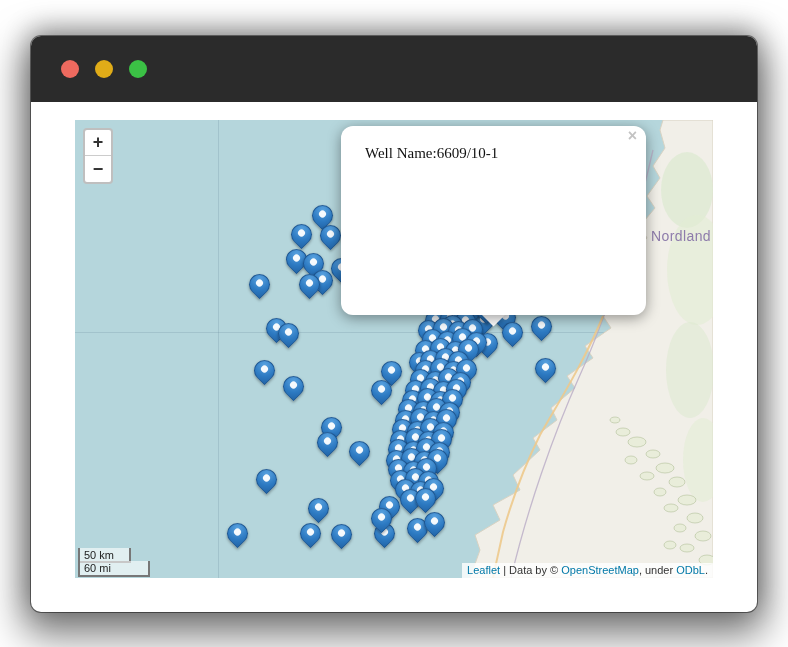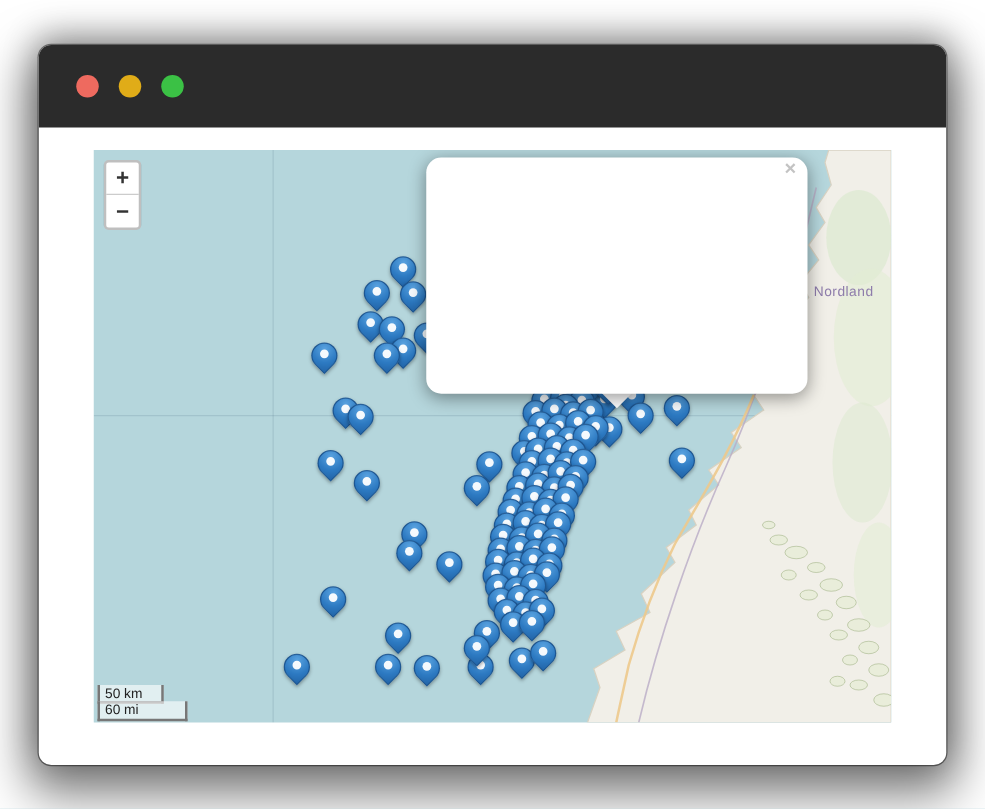--- a/index.html
+++ b/index.html
@@ -27,21 +27,21 @@
     background: var(--sea, #b5d6dc);
   }
   .graticule-v { position:absolute; left:143px; top:0; width:1px; height:100%;
     background:rgba(90,120,140,0.20); z-index:2; }
   .graticule-h { position:absolute; top:212px; left:0; width:100%; height:1px;
     background:rgba(90,120,140,0.20); z-index:2; }
   svg.land { position:absolute; left:0; top:0; z-index:3; }
 
   .region-label {
     position:absolute; left:576px; top:108px; z-index:5;
-    color:#8e7cab; font-size:11px; letter-spacing:0.4px;
+    color:#8e7cab; font-size:14px; letter-spacing:0.4px;
   }
 
   .markers-layer { position:absolute; left:0; top:0; width:100%; height:100%; z-index:10; }
   .marker {
     position:absolute; width:19px; height:19px; margin:-23px 0 0 -10px;
     background: radial-gradient(circle at 32% 30%, #5aa3e0, #2d7ac2 58%, #2265a8);
     border:1px solid rgba(18,58,108,0.55);
     border-radius:50% 50% 0 50%;
     transform:rotate(45deg);
     box-shadow:1px 1px 3px rgba(0,0,0,0.35);
@@ -257,24 +257,26 @@
           <div class="marker" style="left: 350px; top: 391px;"></div>
         </div>
 
       <div class="zoom-control">
         <div class="zoom-btn first">+</div>
         <div class="zoom-btn">−</div>
       </div>
 
       <div class="popup-tip"></div>
       <div class="popup">
+        <div class="popup-content">Well Name:6609/10-1</div>
         <div class="popup-close">×</div>
       </div>
 
       <div class="scale">
         <div class="scale-line scale-km">50 km</div>
         <div class="scale-line scale-mi">60 mi</div>
       </div>
 
+      <div class="attribution"><span class="link">Leaflet</span><span> | Data by © </span><span class="link">OpenStreetMap</span><span>, under </span><span class="link">ODbL</span><span>.</span></div>
 
     </div>
   </div>
 </div>
 
 </body></html>

